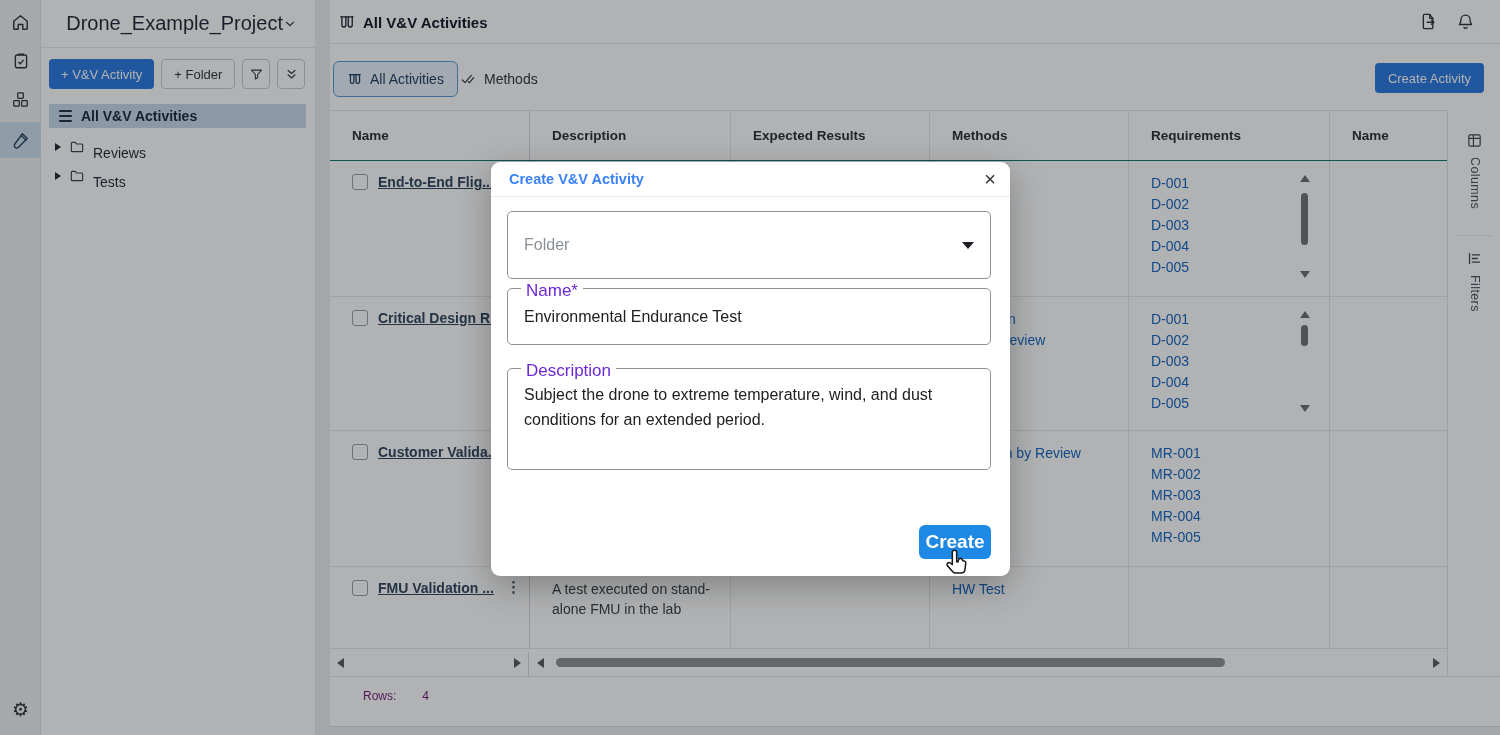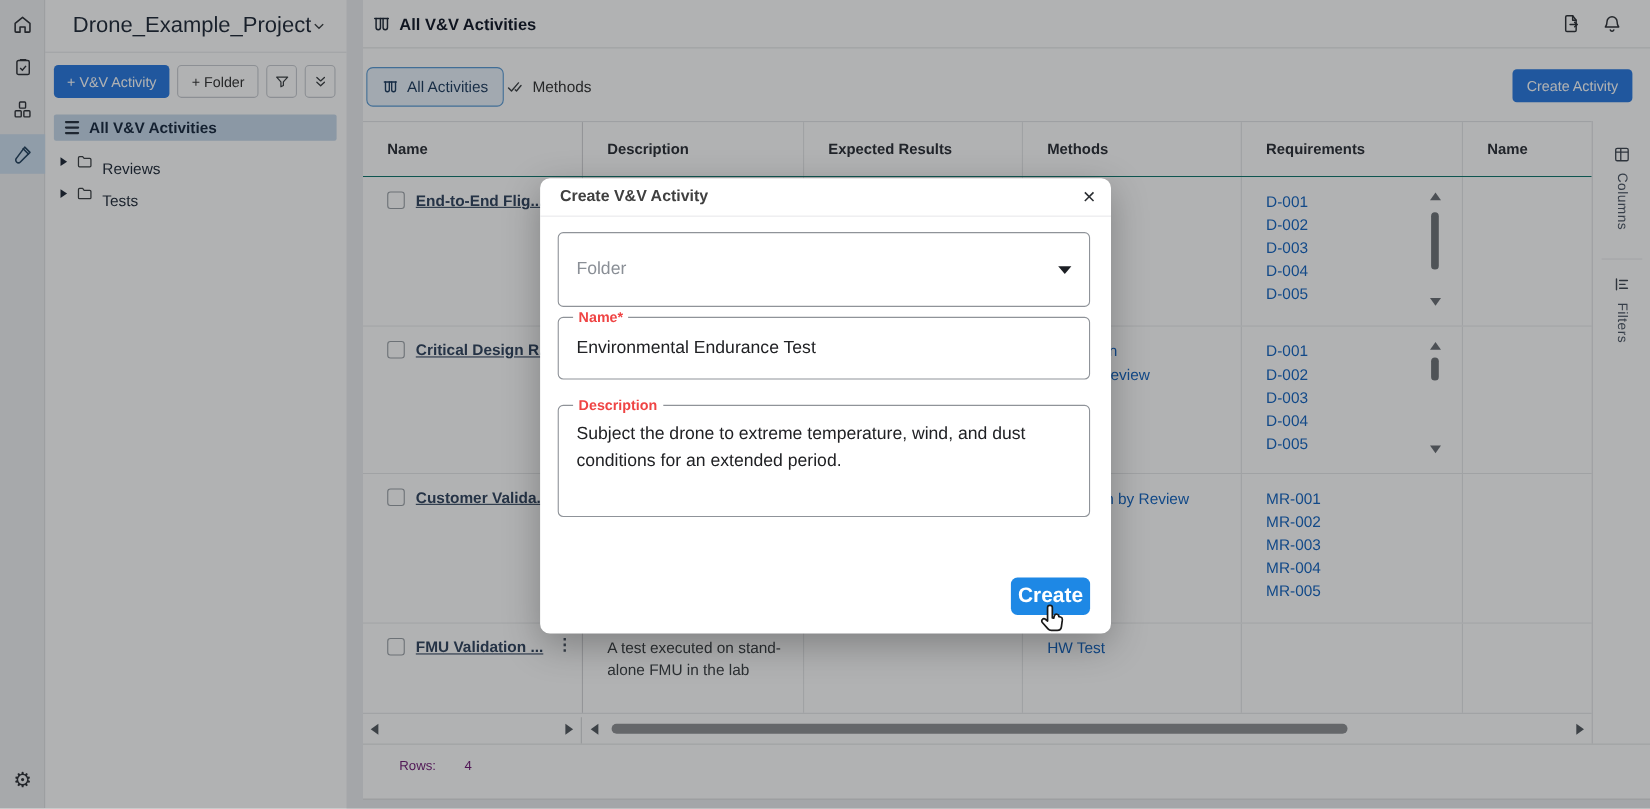--- a/index.html
+++ b/index.html
@@ -114,33 +114,33 @@
                display: flex; gap: 26px; }
 
   
   .dim { position: absolute; inset: 0; background: rgba(12, 14, 18, 0.32); z-index: 40; }
   .modal { position: absolute; left: 491px; top: 162px; width: 519px; height: 414px;
            background: #fff; border-radius: 9px; z-index: 50;
            box-shadow: 0 10px 34px rgba(0,0,0,.28); }
   .modal-head { position: absolute; left: 0; top: 0; width: 519px; height: 35px;
                 border-bottom: 1px solid #e8e9eb; display: flex; align-items: center;
                 padding: 0 14px 0 18px; }
-  .modal-title { font-size: 14.5px; font-weight: 700; color: #404040; flex: 1; }
+  .modal-title { font-size: 14.5px; font-weight: 700; color: #3b82f6; flex: 1; }
   .modal-x { font-size: 20px; color: #2c2f33; cursor: pointer; line-height: 1; }
   .fld { position: absolute; left: 16px; width: 484px; border: 1px solid #8f9399;
          border-radius: 5px; background: #fff; }
   .folder-select { top: 49px; height: 68px; display: flex; align-items: center;
                    padding: 0 16px; cursor: pointer; }
   .placeholder { font-size: 16px; color: #8a8f96; flex: 1; }
   .sel-caret { width: 0; height: 0; border-left: 6px solid transparent;
                border-right: 6px solid transparent; border-top: 7px solid #1c1f24; }
   .name-field { top: 126px; height: 57px; }
   .desc-field { top: 206px; height: 102px; }
   .float-label { position: absolute; left: 13px; top: -8px; background: #fff; padding: 0 5px;
-                 font-size: 13px; color: #ef4444; font-weight: bold; }
+                 font-size: 17px; color: #6d28d9; }
   .name-input { position: absolute; left: 16px; right: 16px; top: 0; height: 55px; border: 0;
                 outline: none; font-family: "Liberation Sans", sans-serif; font-size: 16px;
                 color: #202124; background: transparent; }
   .desc-input { position: absolute; left: 16px; right: 14px; top: 13px; bottom: 10px; border: 0;
                 outline: none; resize: none; font-family: "Liberation Sans", sans-serif;
                 font-size: 16px; line-height: 25px; color: #202124; background: transparent; }
   .modal-create { position: absolute; left: 428px; top: 363px; width: 72px; height: 34px;
                   background: #1e88e5; border-radius: 6px; color: #fff; font-size: 19px;
                   font-weight: 700; display: flex; align-items: center; justify-content: center;
                   cursor: pointer; }

